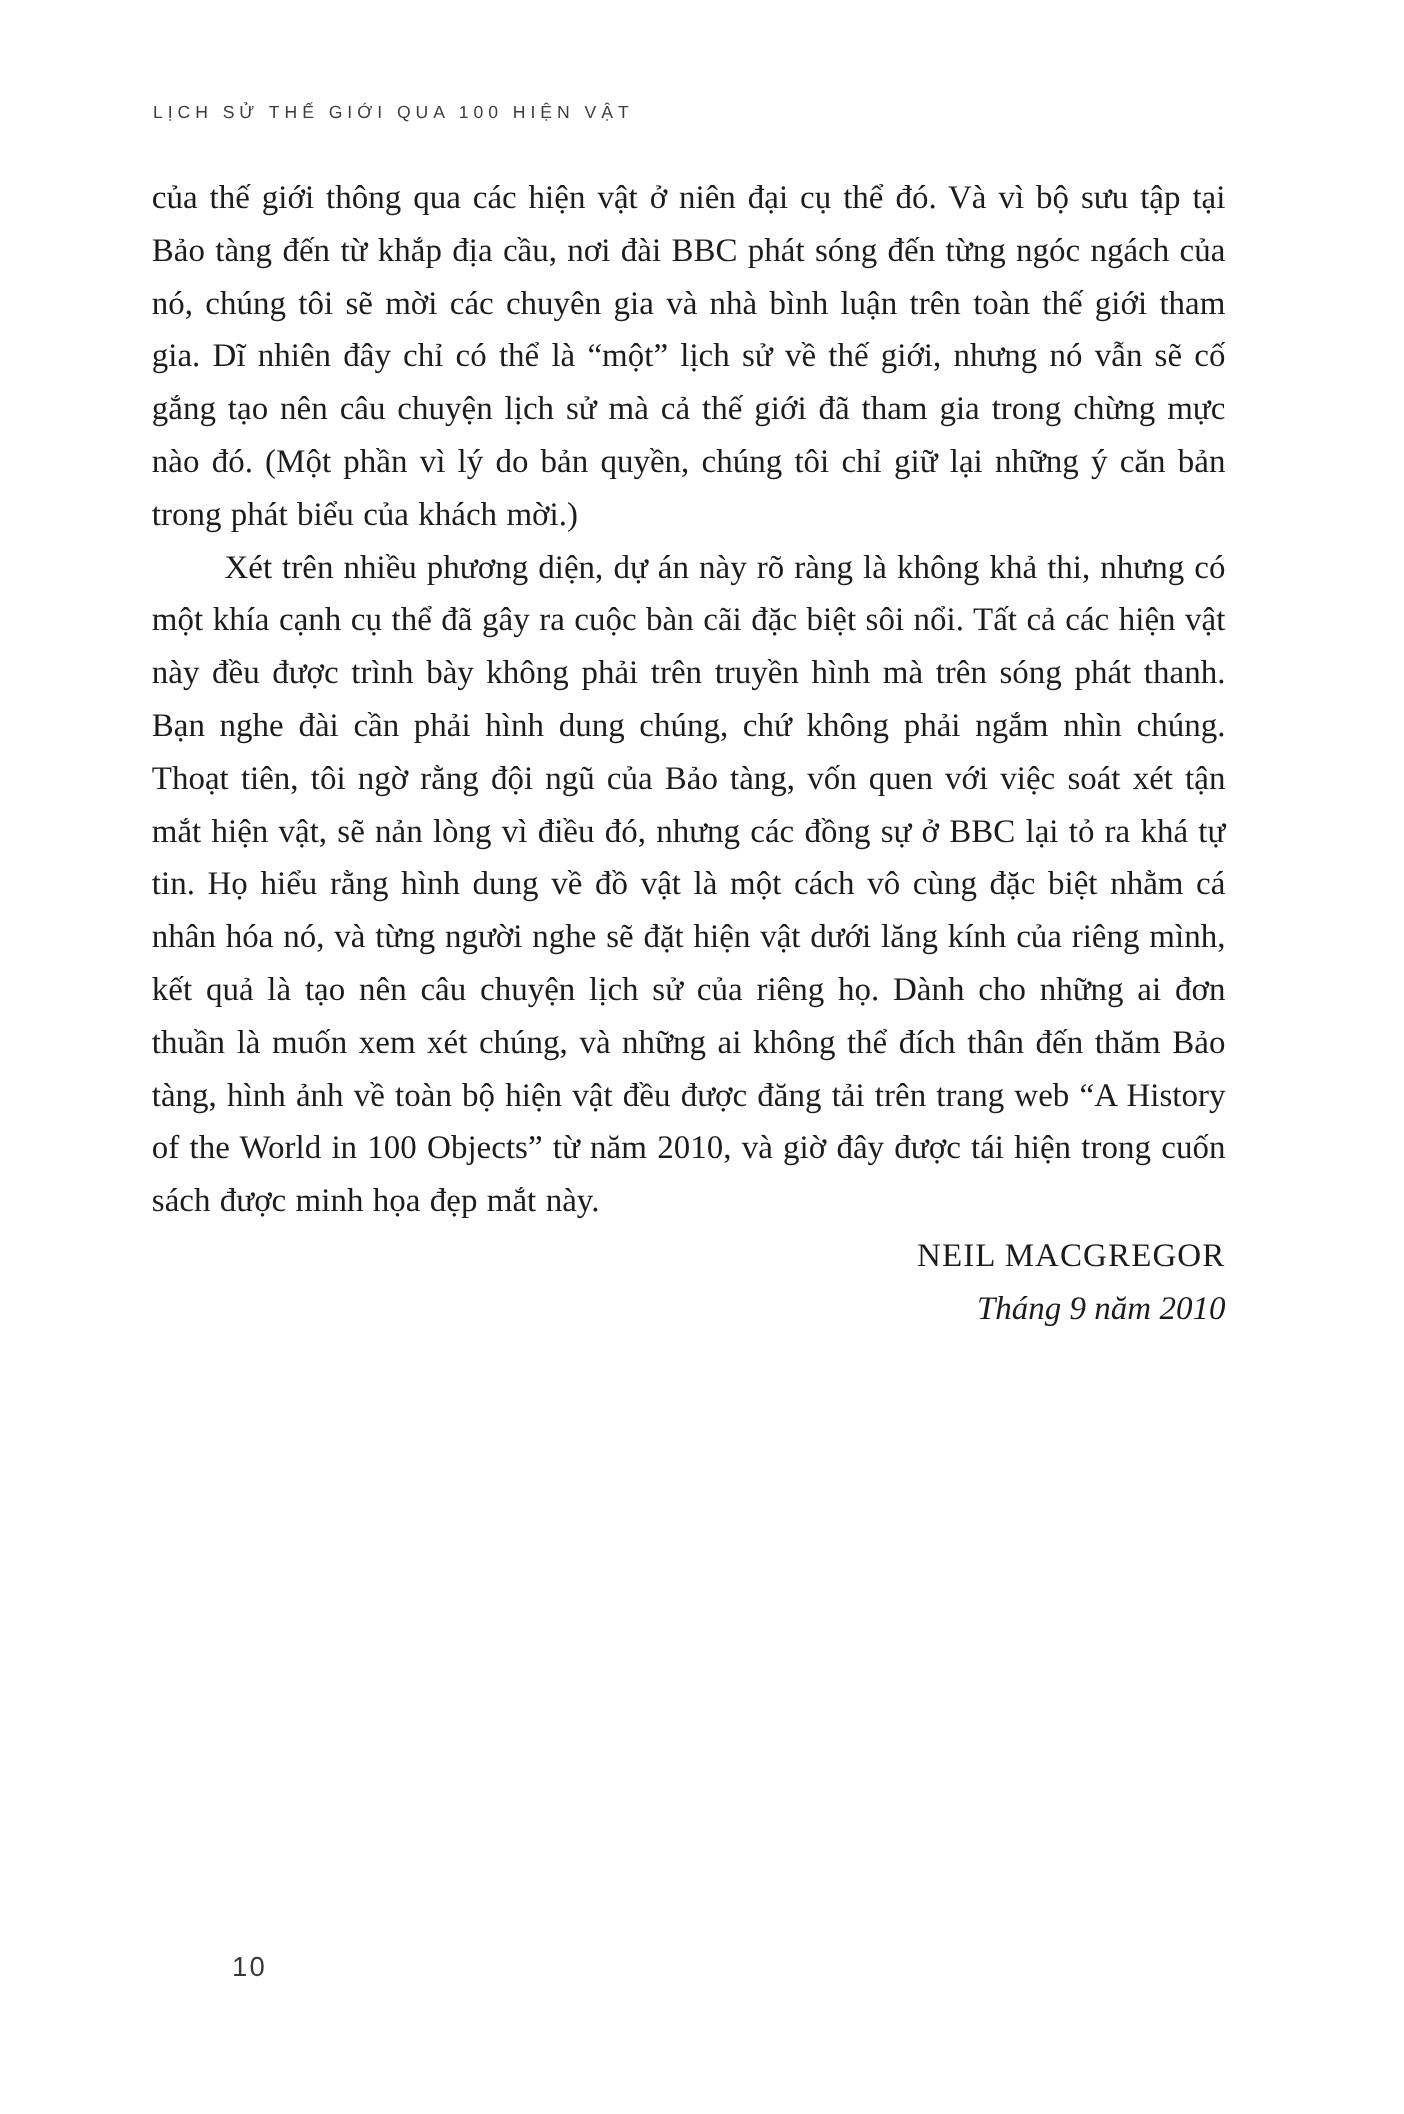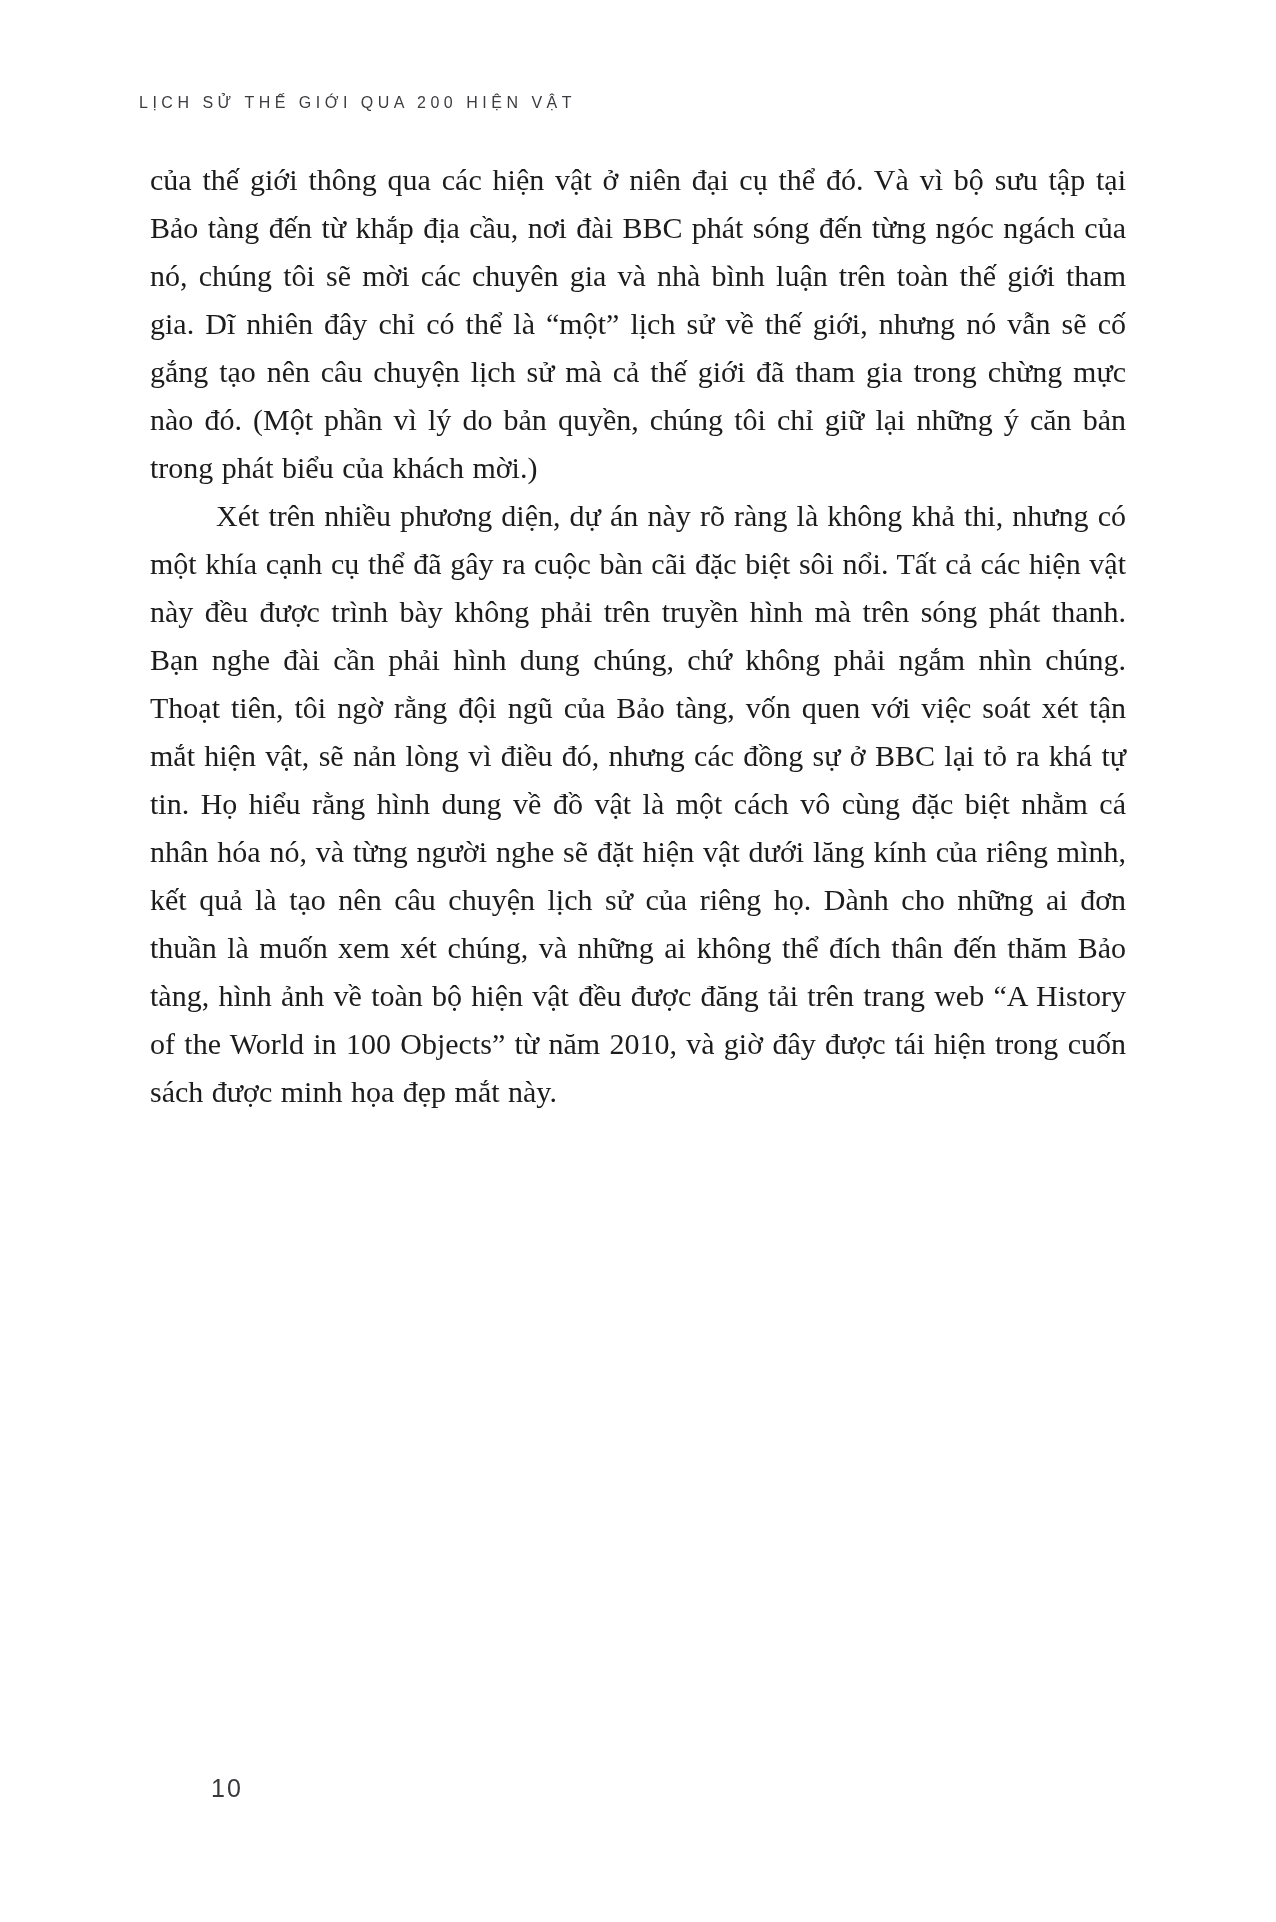--- a/index.html
+++ b/index.html
@@ -25,21 +25,20 @@
     font-weight: 400;
     letter-spacing: 4.5px;
     color: #3c3c41;
     white-space: nowrap;
   }
   .body-text {
     position: absolute;
     left: 138px;
     top: 156px;
     width: 976px;
-    margin-left: 12px;
   }
   .para {
     margin: 0;
     font-size: 30px;
     line-height: 48px;
     text-align: justify;
     text-justify: inter-word;
     color: #1c1c1c;
     word-spacing: 1px;
   }
@@ -70,26 +69,30 @@
     letter-spacing: 2px;
     color: #38383c;
     margin-left: 44px;
   }
 </style>
 </head>
 <body>
 
 <div class="page">
 
-  <div class="running-header">LỊCH SỬ THẾ GIỚI QUA 200 HIỆN VẬT</div>
+  <div class="running-header">LỊCH SỬ THẾ GIỚI QUA 100 HIỆN VẬT</div>
 
   <div class="body-text">
 
     <p class="para">của thế giới thông qua các hiện vật ở niên đại cụ thể đó. Và vì bộ sưu tập tại Bảo tàng đến từ khắp địa cầu, nơi đài BBC phát sóng đến từng ngóc ngách của nó, chúng tôi sẽ mời các chuyên gia và nhà bình luận trên toàn thế giới tham gia. Dĩ nhiên đây chỉ có thể là “một” lịch sử về thế giới, nhưng nó vẫn sẽ cố gắng tạo nên câu chuyện lịch sử mà cả thế giới đã tham gia trong chừng mực nào đó. (Một phần vì lý do bản quyền, chúng tôi chỉ giữ lại những ý căn bản trong phát biểu của khách mời.)</p>
 
     <p class="para first-line-indent">Xét trên nhiều phương diện, dự án này rõ ràng là không khả thi, nhưng có một khía cạnh cụ thể đã gây ra cuộc bàn cãi đặc biệt sôi nổi. Tất cả các hiện vật này đều được trình bày không phải trên truyền hình mà trên sóng phát thanh. Bạn nghe đài cần phải hình dung chúng, chứ không phải ngắm nhìn chúng. Thoạt tiên, tôi ngờ rằng đội ngũ của Bảo tàng, vốn quen với việc soát xét tận mắt hiện vật, sẽ nản lòng vì điều đó, nhưng các đồng sự ở BBC lại tỏ ra khá tự tin. Họ hiểu rằng hình dung về đồ vật là một cách vô cùng đặc biệt nhằm cá nhân hóa nó, và từng người nghe sẽ đặt hiện vật dưới lăng kính của riêng mình, kết quả là tạo nên câu chuyện lịch sử của riêng họ. Dành cho những ai đơn thuần là muốn xem xét chúng, và những ai không thể đích thân đến thăm Bảo tàng, hình ảnh về toàn bộ hiện vật đều được đăng tải trên trang web “A History of the World in 100 Objects” từ năm 2010, và giờ đây được tái hiện trong cuốn sách được minh họa đẹp mắt này.</p>
 
+    <div class="signature">
+      <div class="author">NEIL MACGREGOR</div>
+      <div class="sig-date">Tháng 9 năm 2010</div>
+    </div>
 
   </div>
 
   <div class="page-number">10</div>
 
 </div>
 
 </body></html>

